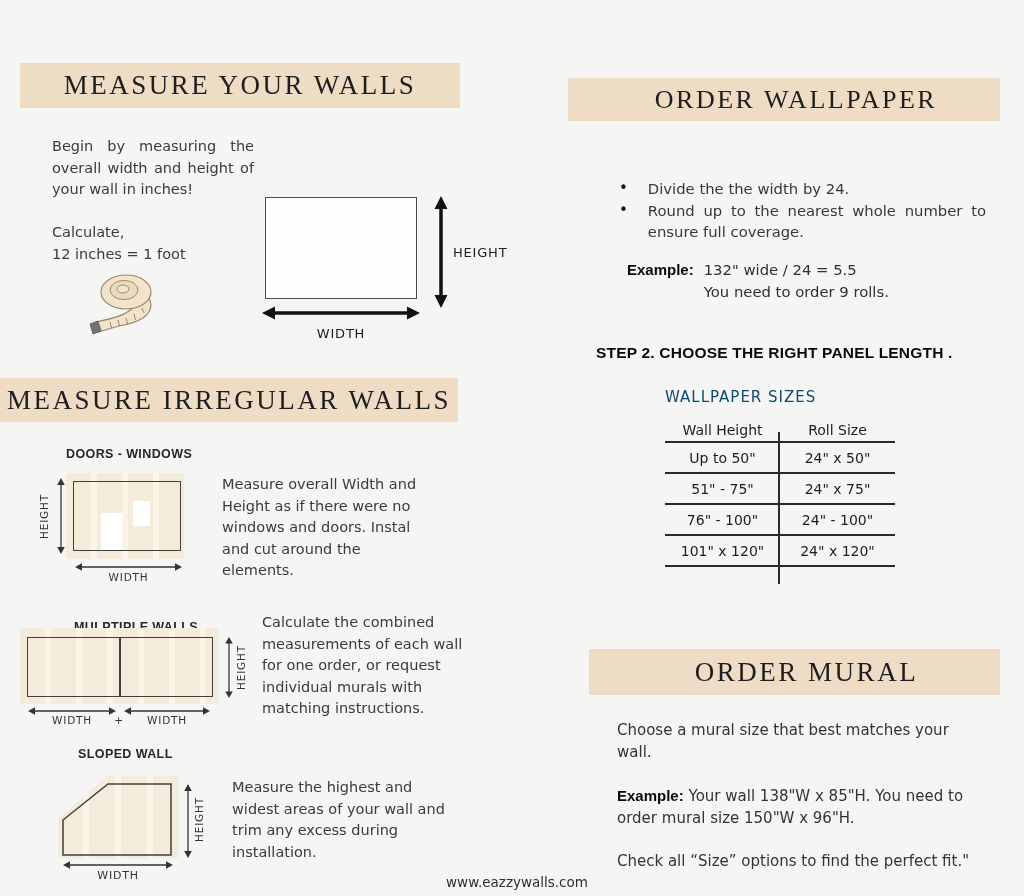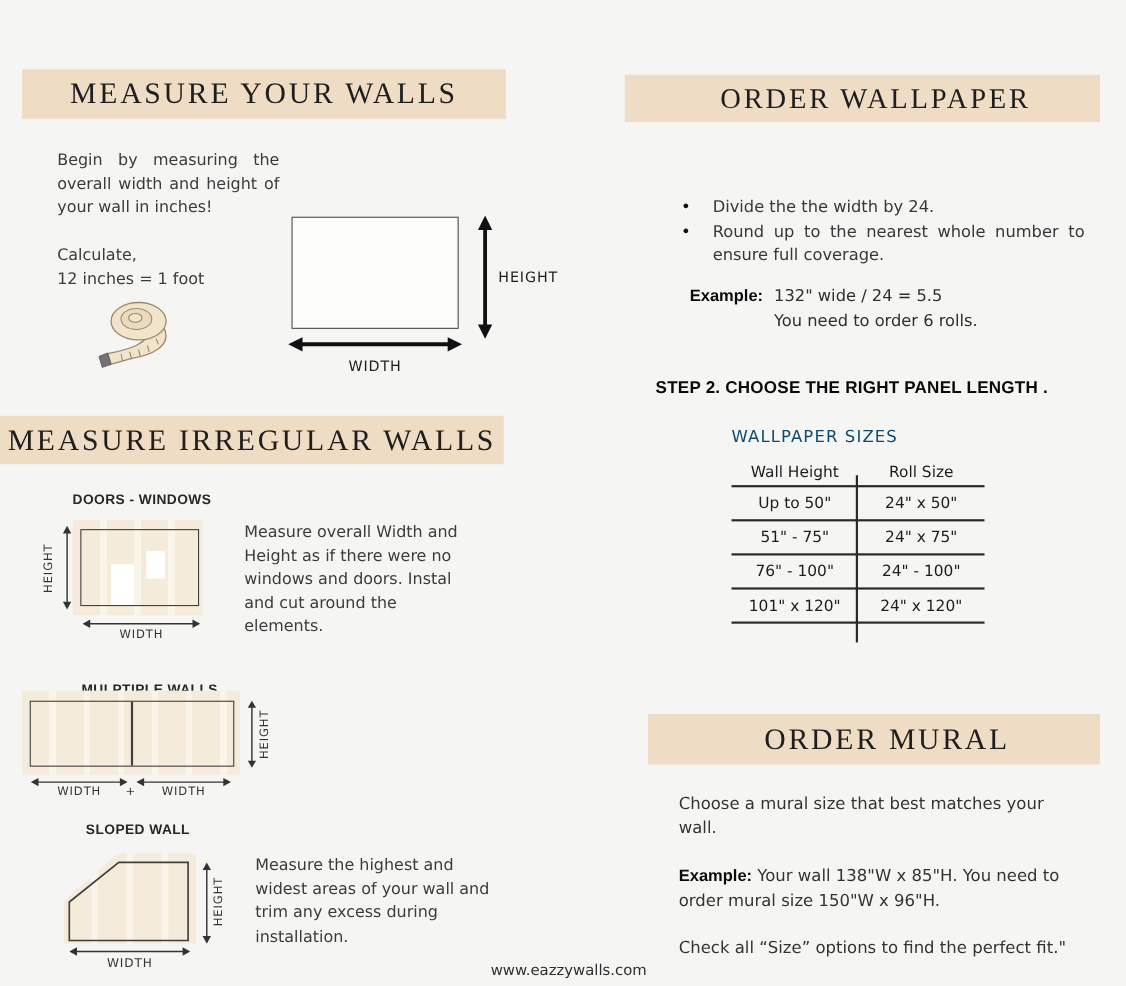--- a/index.html
+++ b/index.html
@@ -147,20 +147,21 @@
   </svg>
   <svg class="abs" style="left:124px; top:706px;" width="86" height="10" viewBox="0 0 86 10">
     <line x1="5" y1="5" x2="81" y2="5" stroke="#333" stroke-width="1.3"></line>
     <polygon points="0,5 7,1.2 7,8.8" fill="#333"></polygon>
     <polygon points="86,5 79,1.2 79,8.8" fill="#333"></polygon>
   </svg>
   <span class="dim-small" style="left:28px; top:714px; width:88px;">WIDTH</span>
   <span class="dim-small" style="left:112px; top:714px; width:14px;">+</span>
   <span class="dim-small" style="left:124px; top:714px; width:86px;">WIDTH</span>
 
+  <p class="body-text" style="left:262px; top:612px; width:220px;">Calculate the combined measurements of each wall for one order, or request individual murals with matching instructions.</p>
 
   <span class="mini-label" style="left:78px; top:747px;">SLOPED WALL</span>
 
   <svg class="abs" style="left:55px; top:768px;" width="130" height="96" viewBox="0 0 130 96">
     <defs>
       <clipPath id="slopeClip">
           <polygon points="52,8 123,8 123,90 3,90 3,51"></polygon>
         </clipPath>
     </defs>
     <polygon points="52,8 123,8 123,90 3,90 3,51" fill="#f5ebdb"></polygon>
@@ -181,40 +182,40 @@
 
   <svg class="abs" style="left:63px; top:860px;" width="110" height="10" viewBox="0 0 110 10">
     <line x1="5" y1="5" x2="105" y2="5" stroke="#333" stroke-width="1.3"></line>
     <polygon points="0,5 7,1.2 7,8.8" fill="#333"></polygon>
     <polygon points="110,5 103,1.2 103,8.8" fill="#333"></polygon>
   </svg>
   <span class="dim-small" style="left:63px; top:869px; width:110px; font-size:11px;">WIDTH</span>
 
   <p class="body-text" style="left:232px; top:777px; width:218px;">Measure the highest and widest areas of your wall and trim any excess during installation.</p>
 
-  <div class="bar" style="left:568px; top:68px; width:456px; height:43px;align-items:center;">
+  <div class="bar" style="left:568px; top:78px; width:456px; height:43px;align-items:center;">
     <span class="bar-title" style="font-size:26px;">ORDER WALLPAPER</span>
   </div>
 
 
   <div class="abs" style="left:619px; top:178px; width:367px;">
     <div class="bullet-item">
       <span class="dot"></span>
       <span class="txt">Divide the the width by 24.</span>
     </div>
     <div class="bullet-item">
       <span class="dot"></span>
       <span class="txt">Round up to the nearest whole number to ensure full coverage.</span>
     </div>
   </div>
 
   <div class="example-grid" style="left:627px; top:259px;">
     <span class="lbl">Example:</span>
     <span style="grid-column:2; grid-row:1;">132" wide / 24 = 5.5</span>
-    <span style="grid-column:2; grid-row:2;">You need to order 6 rolls.</span>
+    <span style="grid-column:2; grid-row:2;">You need to order 9 rolls.</span>
   </div>
 
   <span class="bold-head" style="left:596px; top:344px;">STEP 2. CHOOSE THE RIGHT PANEL LENGTH .</span>
 
   <span class="abs" style="left:665px; top:388px; width:230px; text-align:left; font-size:15px; letter-spacing:1px; color:#0c4a6e;">WALLPAPER SIZES</span>
 
   <div class="wp-table">
     <div class="wp-row wp-head">
       <span class="wp-cell">Wall Height</span>
       <span class="wp-cell">Roll Size</span>

